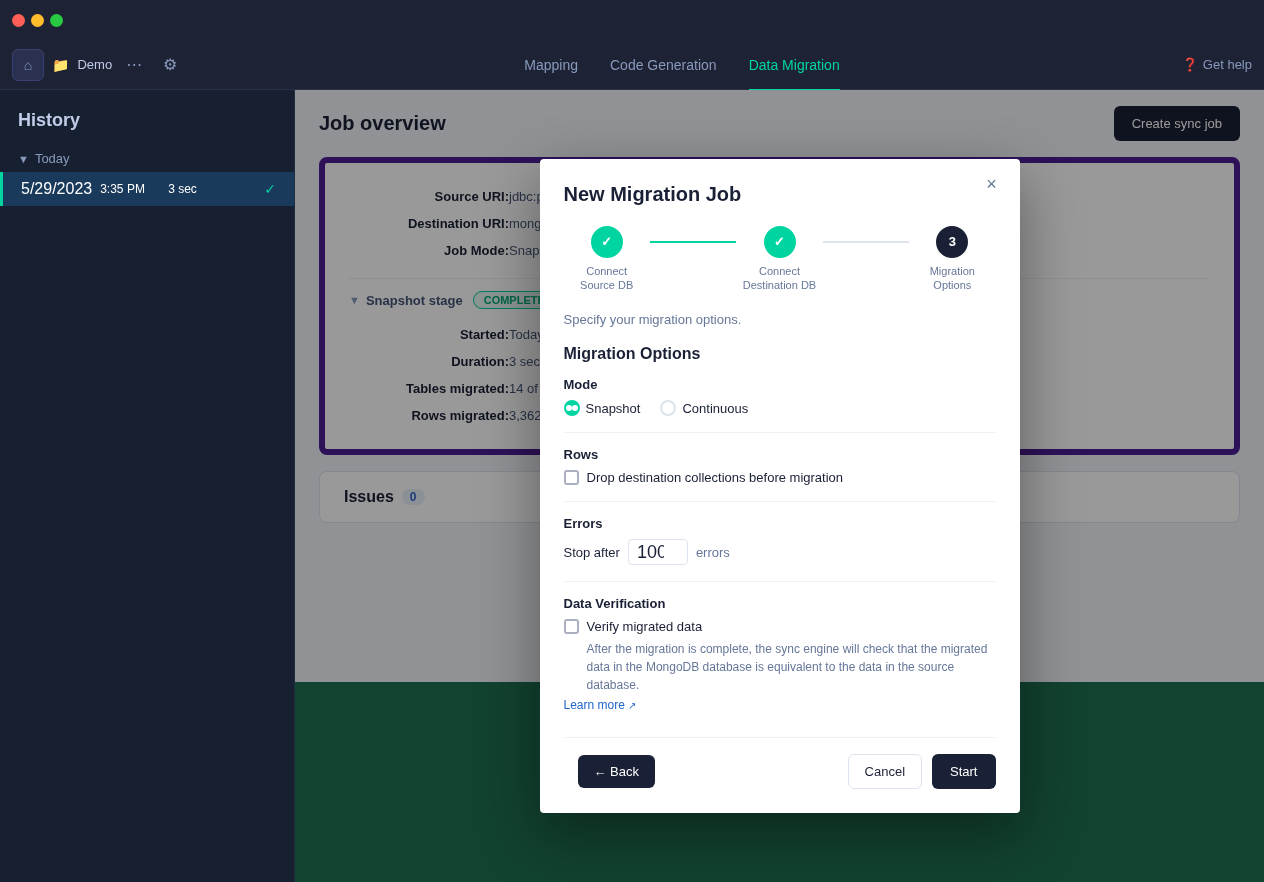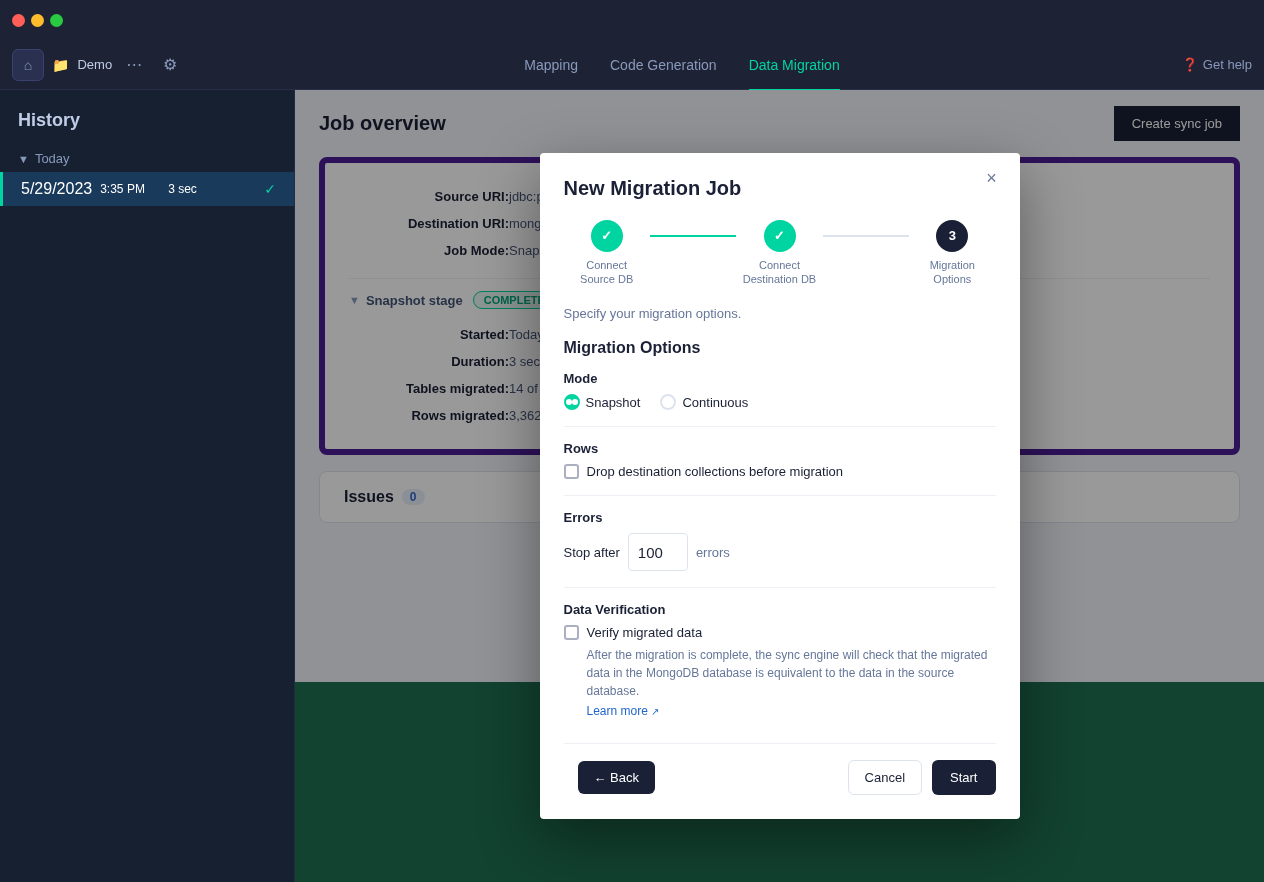--- a/index.html
+++ b/index.html
@@ -181,21 +181,21 @@
     }
     .job-overview-title {
       font-size: 20px;
       font-weight: 600;
       color: #1a2035;
     }
     .create-sync-btn {
       background: #1a2035;
       color: #ffffff;
       border: none;
-      border-radius: 0;
+      border-radius: 6px;
       padding: 10px 18px;
       font-size: 13px;
       font-weight: 500;
       cursor: pointer;
     }
 
     .job-info-card {
       margin: 0 24px;
       background: #ffffff;
       border-radius: 8px;
@@ -450,25 +450,25 @@
       color: #1a2035;
     }
 
     .error-row {
       display: flex;
       align-items: center;
       gap: 8px;
     }
     .error-input {
       width: 60px;
-      height: 38px;
+      height: 26px;
       border: 1px solid #dde3ed;
       border-radius: 4px;
       padding: 0 8px;
-      font-size: 15px;
+      font-size: 18px;
       text-align: center;
       color: #1a2035;
     }
     .error-suffix {
       font-size: 13px;
       color: #667799;
     }
 
     .verify-description {
       font-size: 12px;
@@ -478,21 +478,20 @@
       line-height: 1.5;
     }
     .learn-more {
       color: #2266cc;
       font-size: 12px;
       cursor: pointer;
       text-decoration: none;
       display: inline-flex;
       align-items: center;
       gap: 3px;
-      margin-left: 23px;
       margin-top: 4px;
     }
 
     .modal-footer {
       display: flex;
       justify-content: space-between;
       align-items: center;
       margin-top: 24px;
       padding-top: 16px;
       border-top: 1px solid #eef0f5;

